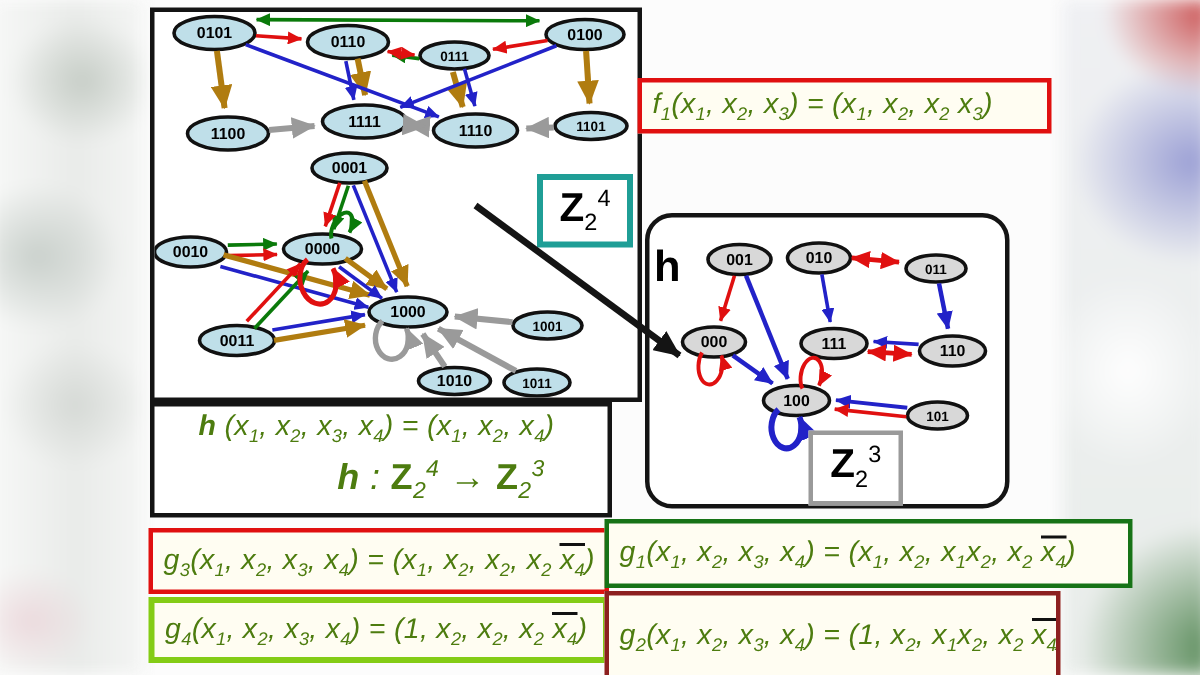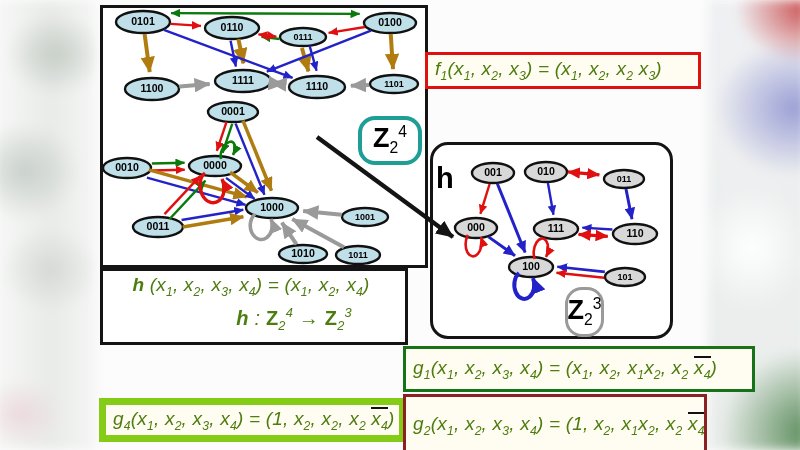--- a/index.html
+++ b/index.html
@@ -23,35 +23,35 @@
   .panel{position:absolute;background:#fff;border:3px solid #141414;z-index:2;box-sizing:border-box;}
   #box-g16{left:100px;top:5px;width:328px;height:263px;}
   #box-g8{left:430px;top:142px;width:243px;height:197px;border-radius:18px;}
   .fbox{position:absolute;display:flex;align-items:center;background:#fffdf2;z-index:3;
         box-sizing:border-box;padding-left:7px;white-space:nowrap;overflow:hidden;}
   #f1box{left:425px;top:52px;width:276px;height:37px;border:3px solid #e01010;}
   #f2box{left:425px;top:93px;width:276px;height:41px;border:3px solid #2626c9;}
   #hbox{position:absolute;left:100px;top:268px;width:308px;height:77px;border:3px solid #141414;
         background:#fff;z-index:3;box-sizing:border-box;padding:3px 13px 0 7px;}
   #g3box{left:99px;top:352px;width:307px;height:44px;border:3px solid #e01010;}
-  #g4box{left:99px;top:398px;width:307px;height:44px;border:7px solid #84cc16;}
+  #g4box{left:99px;top:398px;width:307px;height:44px;border:4px solid #84cc16;}
   #g1box{left:403px;top:346px;width:352px;height:46px;border:3px solid #177317;}
   #g2box{left:403px;top:394px;width:304px;height:61px;border:3px solid #8d2020;}
   .formula{font-family:Liberation Sans, sans-serif;font-style:italic;font-size:19px;color:#4d7c0f;
            white-space:nowrap;letter-spacing:.2px;}
   .formula sub{font-size:64%;}
   .formula sup{font-size:64%;}
   .ov{border-top:2px solid #111;display:inline-block;line-height:1.02;}
   .bz{font-style:normal;font-weight:bold;}
   .bi{font-weight:bold;}
-  #hmap{margin:6px 0 0 86px;font-size:20px;}
+  #hmap{margin:6px 0 0 86px;font-size:24px;}
   .label-box{position:absolute;background:#fff;display:flex;align-items:center;justify-content:center;
-             z-index:6;box-sizing:border-box;border-radius:17px;}
+             z-index:6;box-sizing:border-box;}
   #z4box{left:358px;top:116px;width:64px;height:49px;border:4px solid #1f9e96;}
-  #z3box{left:539px;top:287px;width:39px;height:50px;border:3px solid #9a9a9a;margin-left:26px;}
+  #z3box{left:539px;top:287px;width:63px;height:50px;border:3px solid #9a9a9a;}
   .zlabel{font-family:"Liberation Sans",sans-serif;font-weight:bold;font-style:normal;
           font-size:27px;color:#000;}
   .zlabel sub{font-size:58%;font-weight:normal;}
   .zlabel sup{font-size:58%;font-weight:normal;}
   #hlabel{position:absolute;left:436px;top:162px;font-weight:bold;font-size:29px;color:#000;
           z-index:6;font-family:"Liberation Sans",sans-serif;}
   #overlay{position:absolute;left:0;top:0;z-index:12;pointer-events:none;}
   svg text{font-family:"Liberation Sans",sans-serif;}
 </style>
 </head>
@@ -220,20 +220,23 @@
 
   <div id="z3box" class="label-box">
     <span class="zlabel"><span class="bz">Z</span><sub>2</sub><sup>3</sup></span>
   </div>
 
   <div id="hbox">
     <div class="formula"><span class="bi">h</span> (x<sub>1</sub>, x<sub>2</sub>, x<sub>3</sub>, x<sub>4</sub>) = (x<sub>1</sub>, x<sub>2</sub>, x<sub>4</sub>)</div>
     <div class="formula" id="hmap"><span class="bi">h</span> : <span class="bz">Z</span><sub>2</sub><sup>4</sup> → <span class="bz">Z</span><sub>2</sub><sup>3</sup></div>
   </div>
 
+  <div id="g3box" class="fbox">
+    <span class="formula">g<sub>3</sub>(x<sub>1</sub>, x<sub>2</sub>, x<sub>3</sub>, x<sub>4</sub>) = (x<sub>1</sub>, x<sub>2</sub>, x<sub>2</sub>, x<sub>2</sub> <span class="ov">x<sub>4</sub></span>)</span>
+  </div>
   <div id="g4box" class="fbox">
     <span class="formula">g<sub>4</sub>(x<sub>1</sub>, x<sub>2</sub>, x<sub>3</sub>, x<sub>4</sub>) = (1, x<sub>2</sub>, x<sub>2</sub>, x<sub>2</sub> <span class="ov">x<sub>4</sub></span>)</span>
   </div>
   <div id="g1box" class="fbox">
     <span class="formula">g<sub>1</sub>(x<sub>1</sub>, x<sub>2</sub>, x<sub>3</sub>, x<sub>4</sub>) = (x<sub>1</sub>, x<sub>2</sub>, x<sub>1</sub>x<sub>2</sub>, x<sub>2</sub> <span class="ov">x<sub>4</sub></span>)</span>
   </div>
   <div id="g2box" class="fbox">
     <span class="formula">g<sub>2</sub>(x<sub>1</sub>, x<sub>2</sub>, x<sub>3</sub>, x<sub>4</sub>) = (1, x<sub>2</sub>, x<sub>1</sub>x<sub>2</sub>, x<sub>2</sub> <span class="ov">x<sub>4</sub></span>)</span>
   </div>
 

